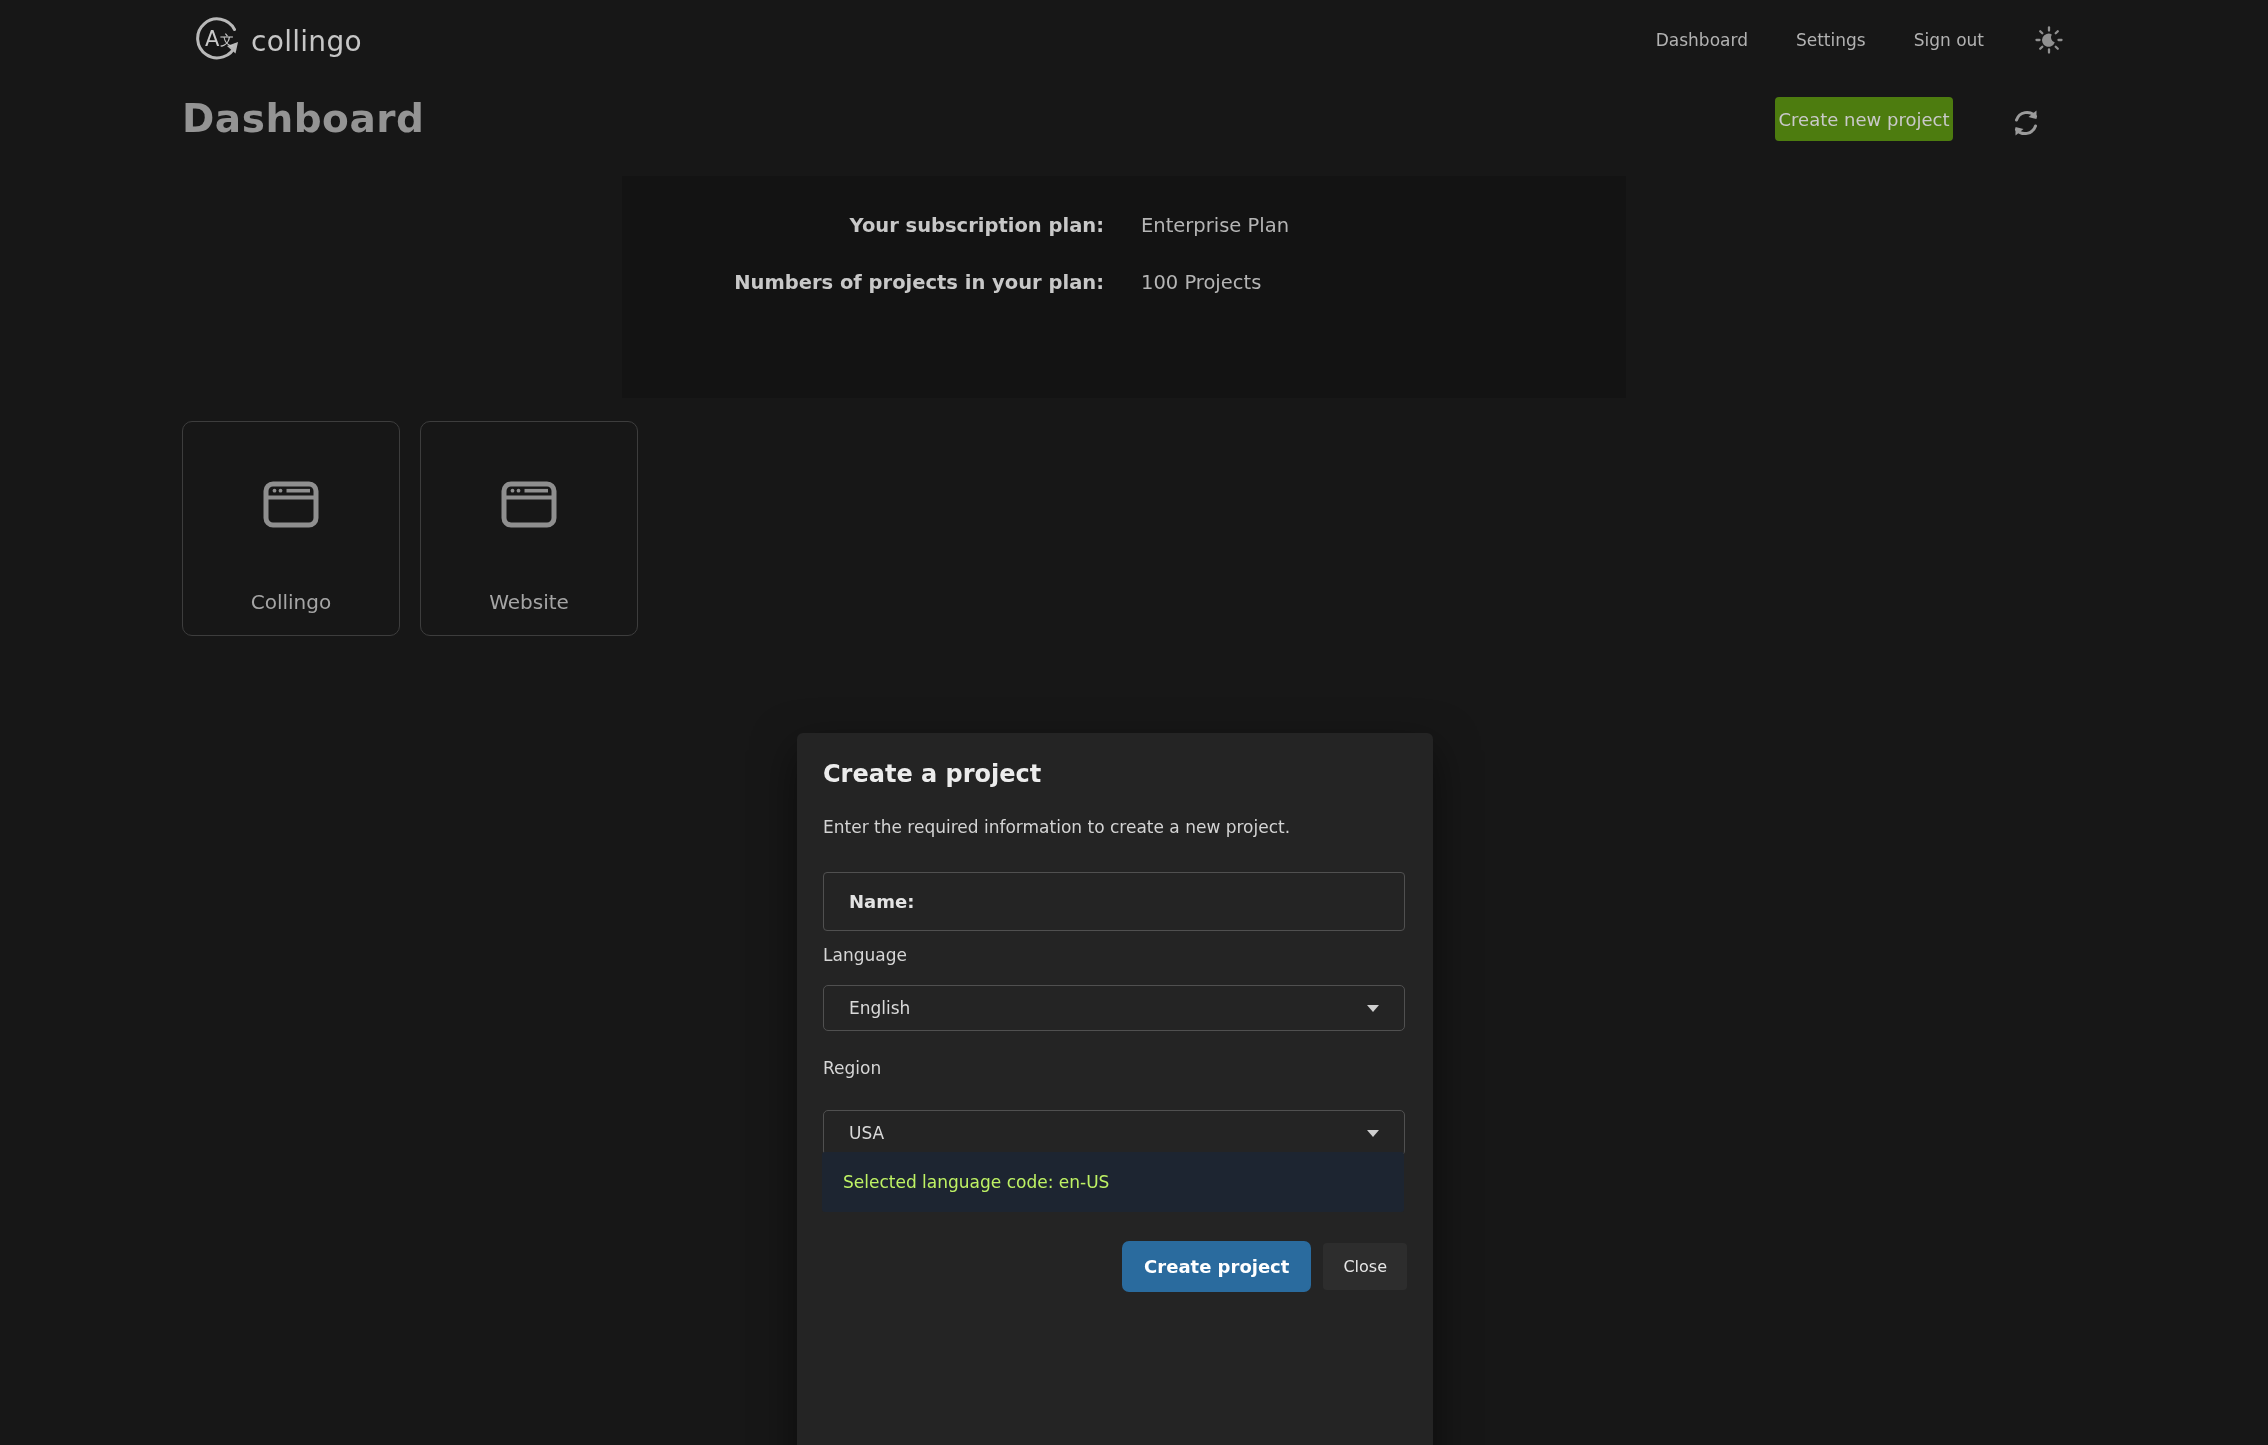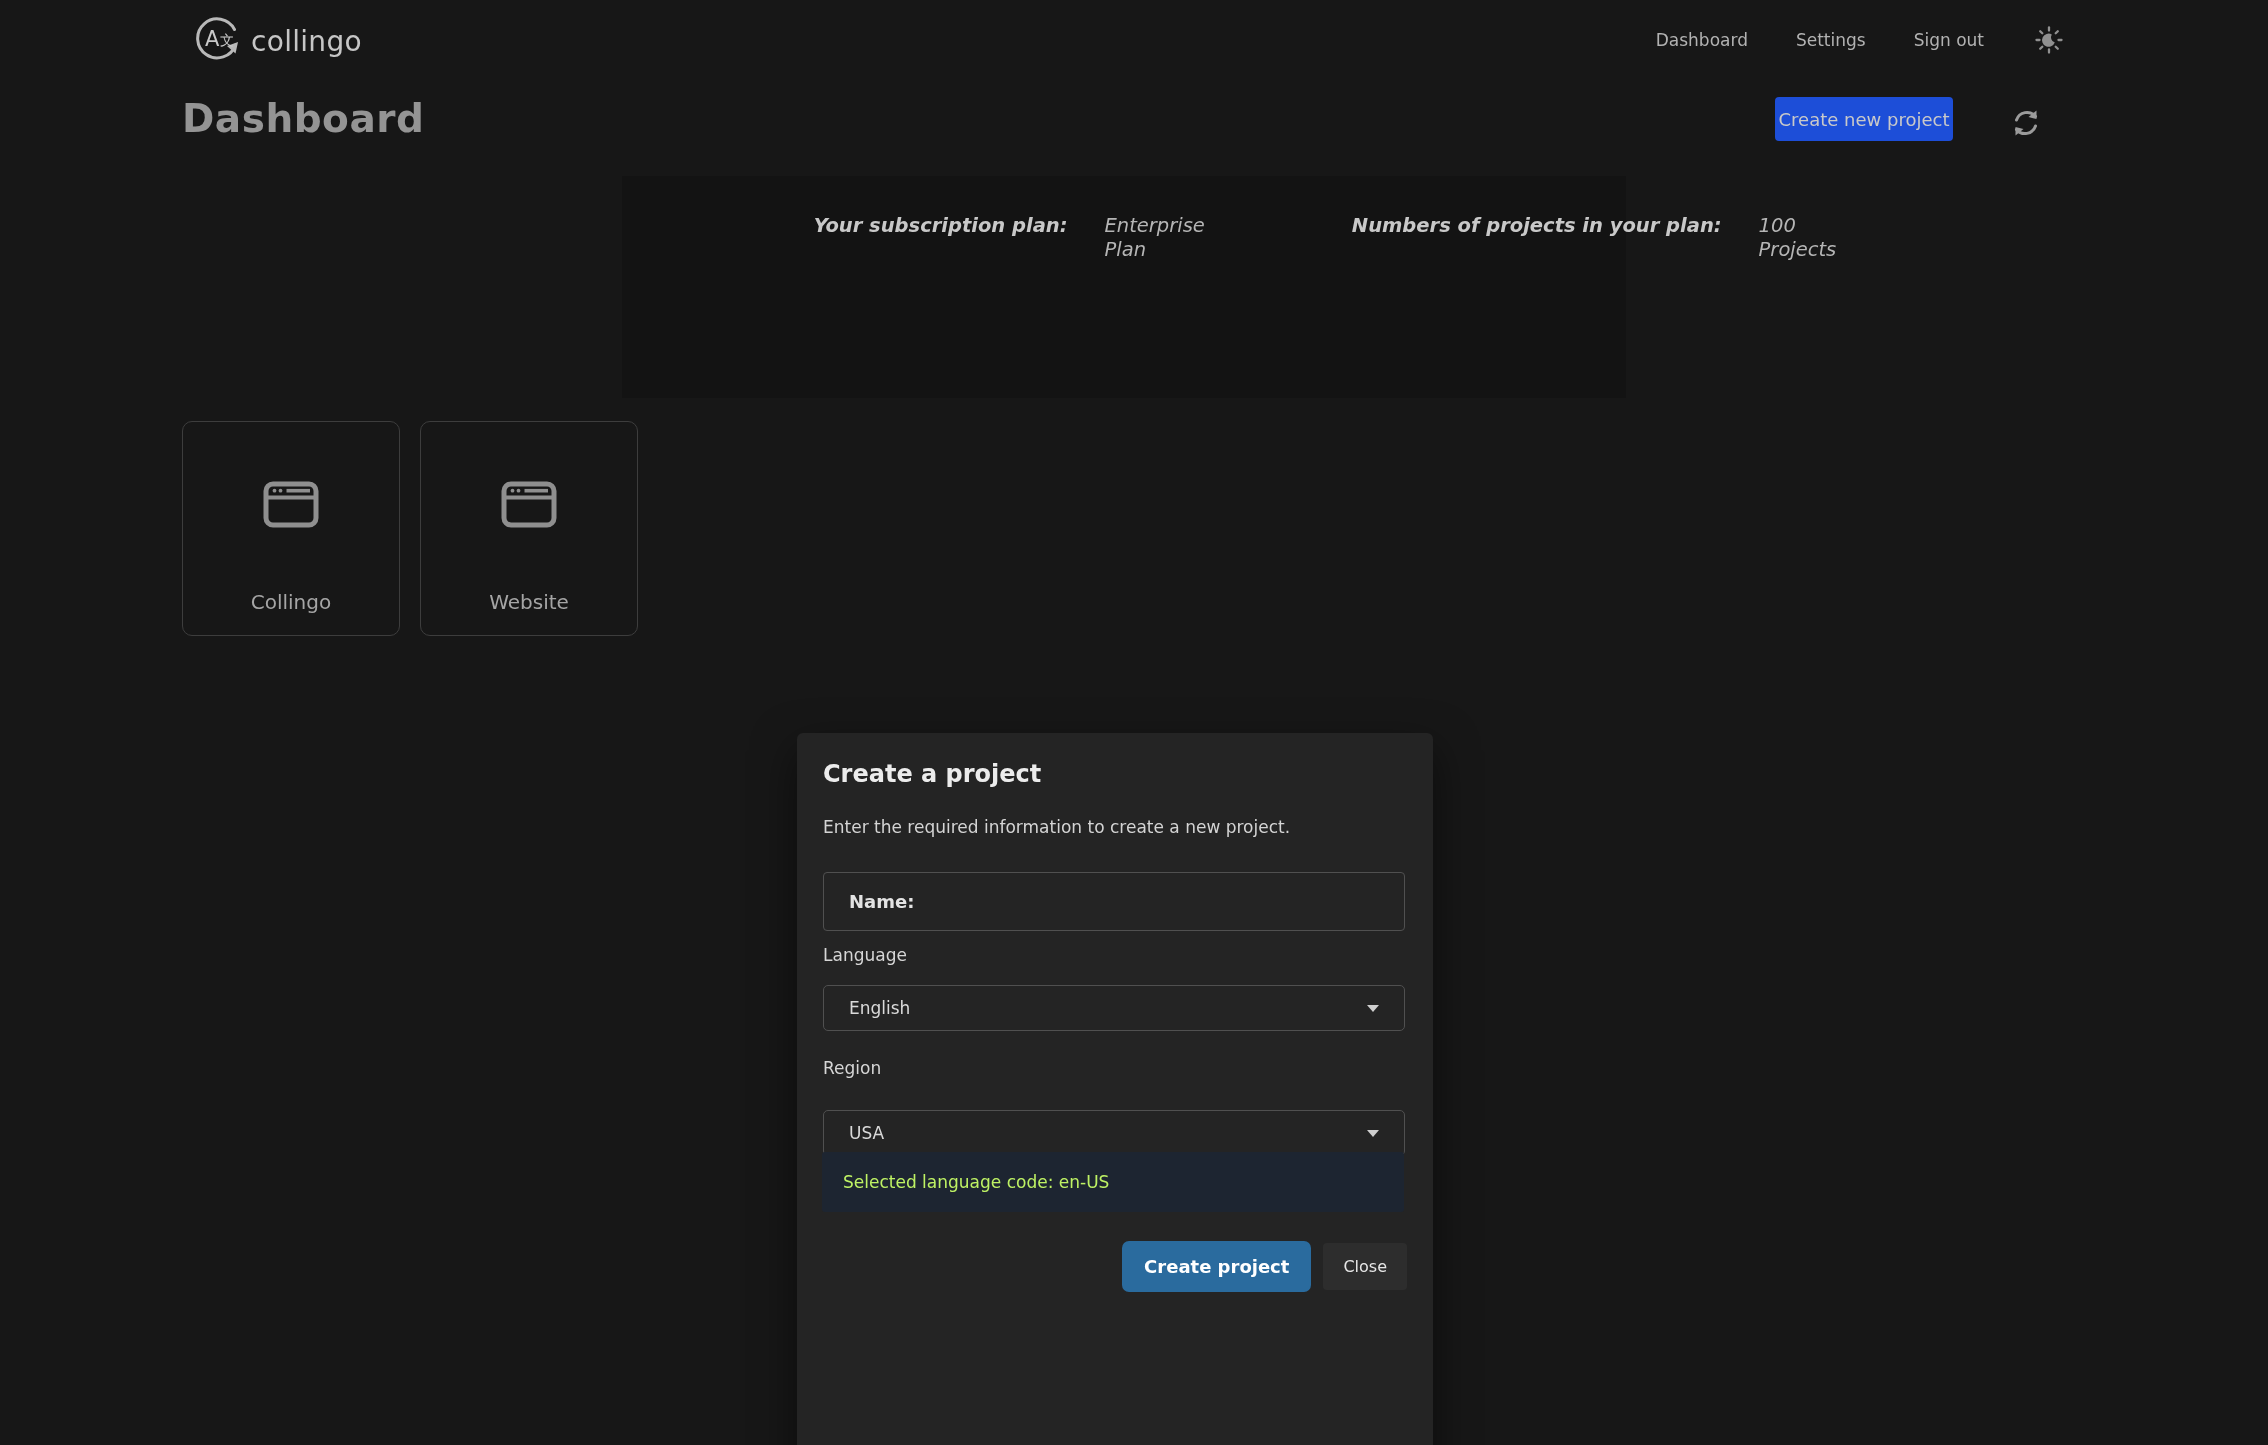--- a/index.html
+++ b/index.html
@@ -14,29 +14,29 @@
   .logo { position:absolute; left:194px; top:16px; display:flex; align-items:center; gap:11px; }
   .brand-name { font-size:28px; color:#c6c6c6; letter-spacing:0.3px; }
   .top-nav { position:absolute; top:0; right:202px; height:80px; display:flex; align-items:center; gap:48px; }
   .nav-link { font-size:17px; color:#b2b2b2; cursor:pointer; }
   .theme-toggle { width:34px; height:34px; display:flex; align-items:center; justify-content:center; cursor:pointer; }
 
   
   .page-title { position:absolute; left:182px; top:96px; font-size:39px; font-weight:700; color:#949494; letter-spacing:0.5px; }
   .create-new-btn {
     position:absolute; left:1775px; top:97px; width:178px; height:44px;
-    background:#1d4ed8; border:none; border-radius:4px; color:#c9c9c9;
+    background:#4d7c0f; border:none; border-radius:4px; color:#c9c9c9;
     font-size:18px; font-family:inherit; display:flex; align-items:center; justify-content:center; cursor:pointer;
   }
   .refresh-btn { position:absolute; left:2004px; top:101px; width:44px; height:44px; display:flex; align-items:center; justify-content:center; background:transparent; border:none; cursor:pointer; }
 
   
   .sub-panel {
     position:absolute; left:622px; top:176px; width:1004px; height:222px;
-    background:#131313; padding-top:38px; display:flex; flex-direction:row; gap:33px;font-style:italic;
+    background:#131313; padding-top:38px; display:flex; flex-direction:column; gap:33px;
   }
   .sub-row { display:flex; line-height:24px; }
   .sub-label { width:482px; text-align:right; font-weight:700; font-size:19.5px; color:#c8c8c8; }
   .sub-value { margin-left:37px; font-size:19.5px; color:#b5b5b5; }
 
   
   .cards { position:absolute; left:182px; top:421px; display:flex; gap:20px; }
   .project-card {
     position:relative; width:218px; height:215px;
     border:1px solid #3d3d3d; border-radius:10px; cursor:pointer;

